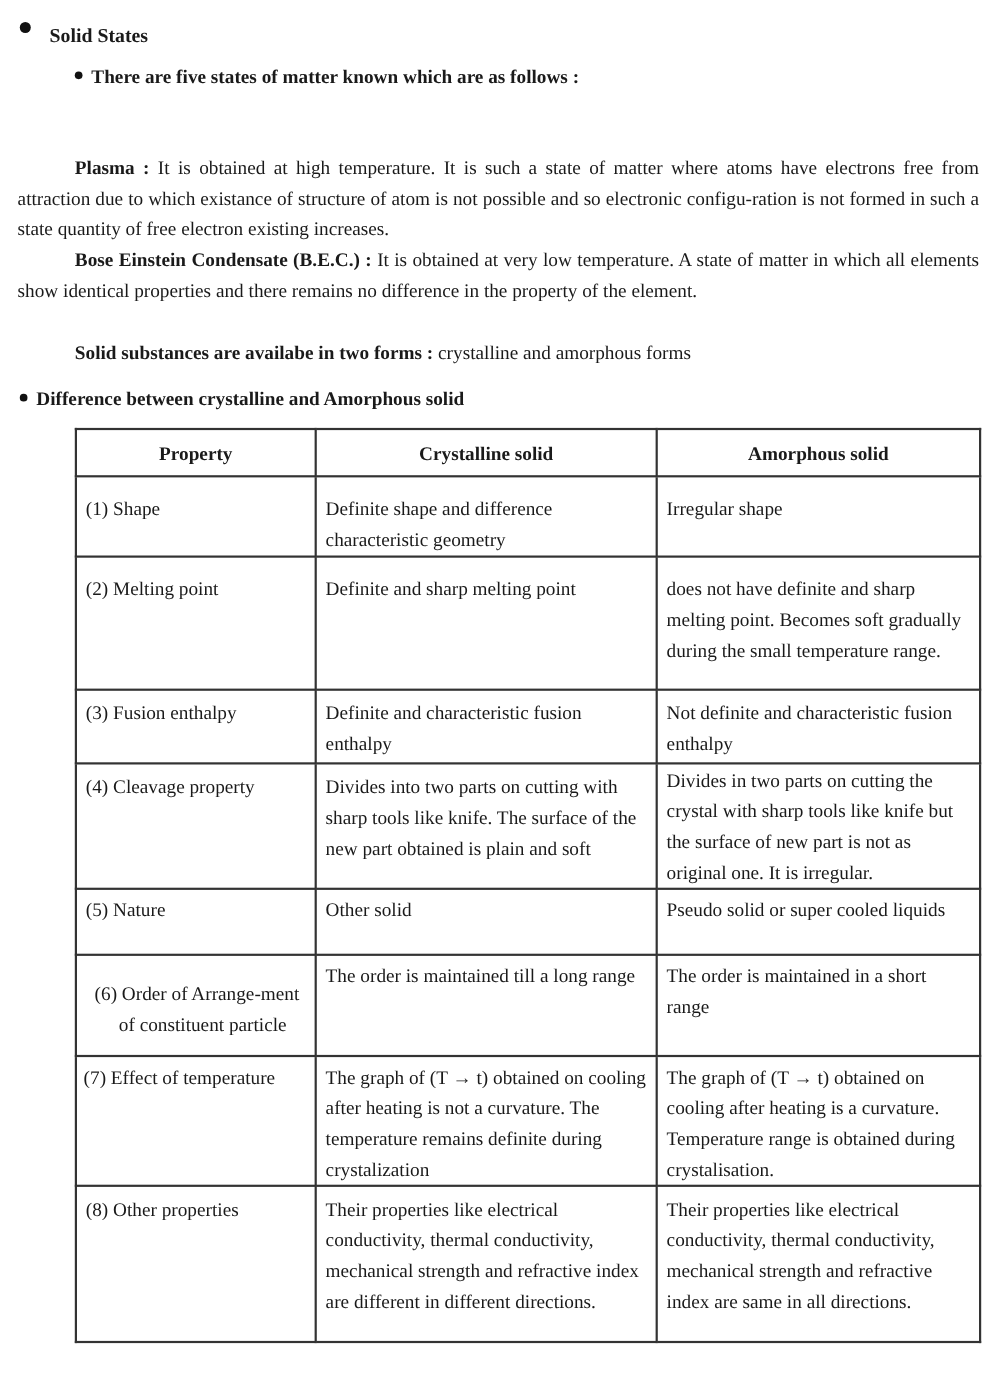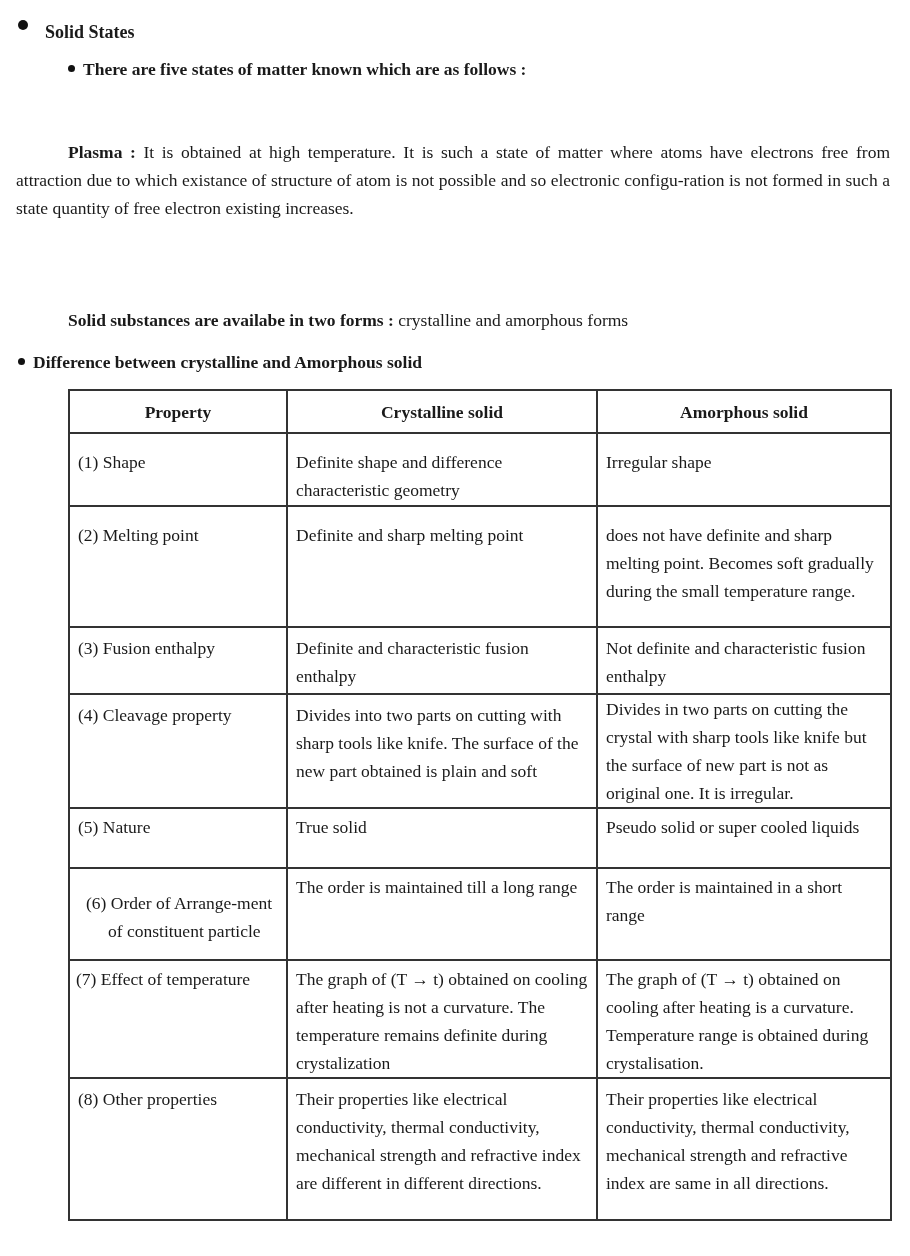--- a/index.html
+++ b/index.html
@@ -75,20 +75,23 @@
 
   <div class="sub-head">
     <span class="dot"></span><span>There are five states of matter known which are as follows :</span>
   </div>
 
 
   <div class="para indent" style="top:138px;">
     <span class="b">Plasma :</span><span> It is obtained at high temperature. It is such a state of matter where atoms have electrons free from attraction due to which existance of structure of atom is not possible and so electronic configu-ration is not formed in such a state quantity of free electron existing increases.</span>
   </div>
 
+  <div class="para indent" style="top:222px;">
+    <span class="b">Bose Einstein Condensate (B.E.C.) :</span><span> It is obtained at very low temperature. A state of matter in which all elements show identical properties and there remains no difference in the property of the element.</span>
+  </div>
 
   <div class="para indent" style="top:306px;">
     <span class="b">Solid substances are availabe in two forms :</span><span> crystalline and amorphous forms</span>
   </div>
 
   <div class="diff-head">
     <span class="dot"></span><span>Difference between crystalline and Amorphous  solid</span>
   </div>
 
   <table class="cmp">
@@ -120,21 +123,21 @@
         <td style="padding-top:6px;">Definite and characteristic fusion enthalpy</td>
         <td style="padding-top:6px;">Not definite and characteristic fusion enthalpy</td>
       </tr>
       <tr style="height:114px;">
         <td style="padding-top:6px;">(4) Cleavage property</td>
         <td style="padding-top:6px;">Divides into two parts on cutting with sharp tools like knife. The surface of the new part obtained is plain and soft</td>
         <td style="padding-top:0;">Divides in two parts on cutting the crystal with sharp tools like knife but the surface of new part is not as original one. It is irregular.</td>
       </tr>
       <tr style="height:60px;">
         <td style="padding-top:4px;">(5) Nature</td>
-        <td style="padding-top:4px;">True solid</td>
+        <td style="padding-top:4px;">Other solid</td>
         <td style="padding-top:4px;">Pseudo solid or super cooled liquids</td>
       </tr>
       <tr style="height:92px;">
         <td style="padding-top:20px;margin-top:27px;">
             <span class="hang">(6) Order of Arrange-ment of constituent particle</span>
           </td>
         <td style="padding-top:4px;">The order is maintained till a long range</td>
         <td style="padding-top:4px;">The order is maintained in a short range</td>
       </tr>
       <tr style="height:116px;">

